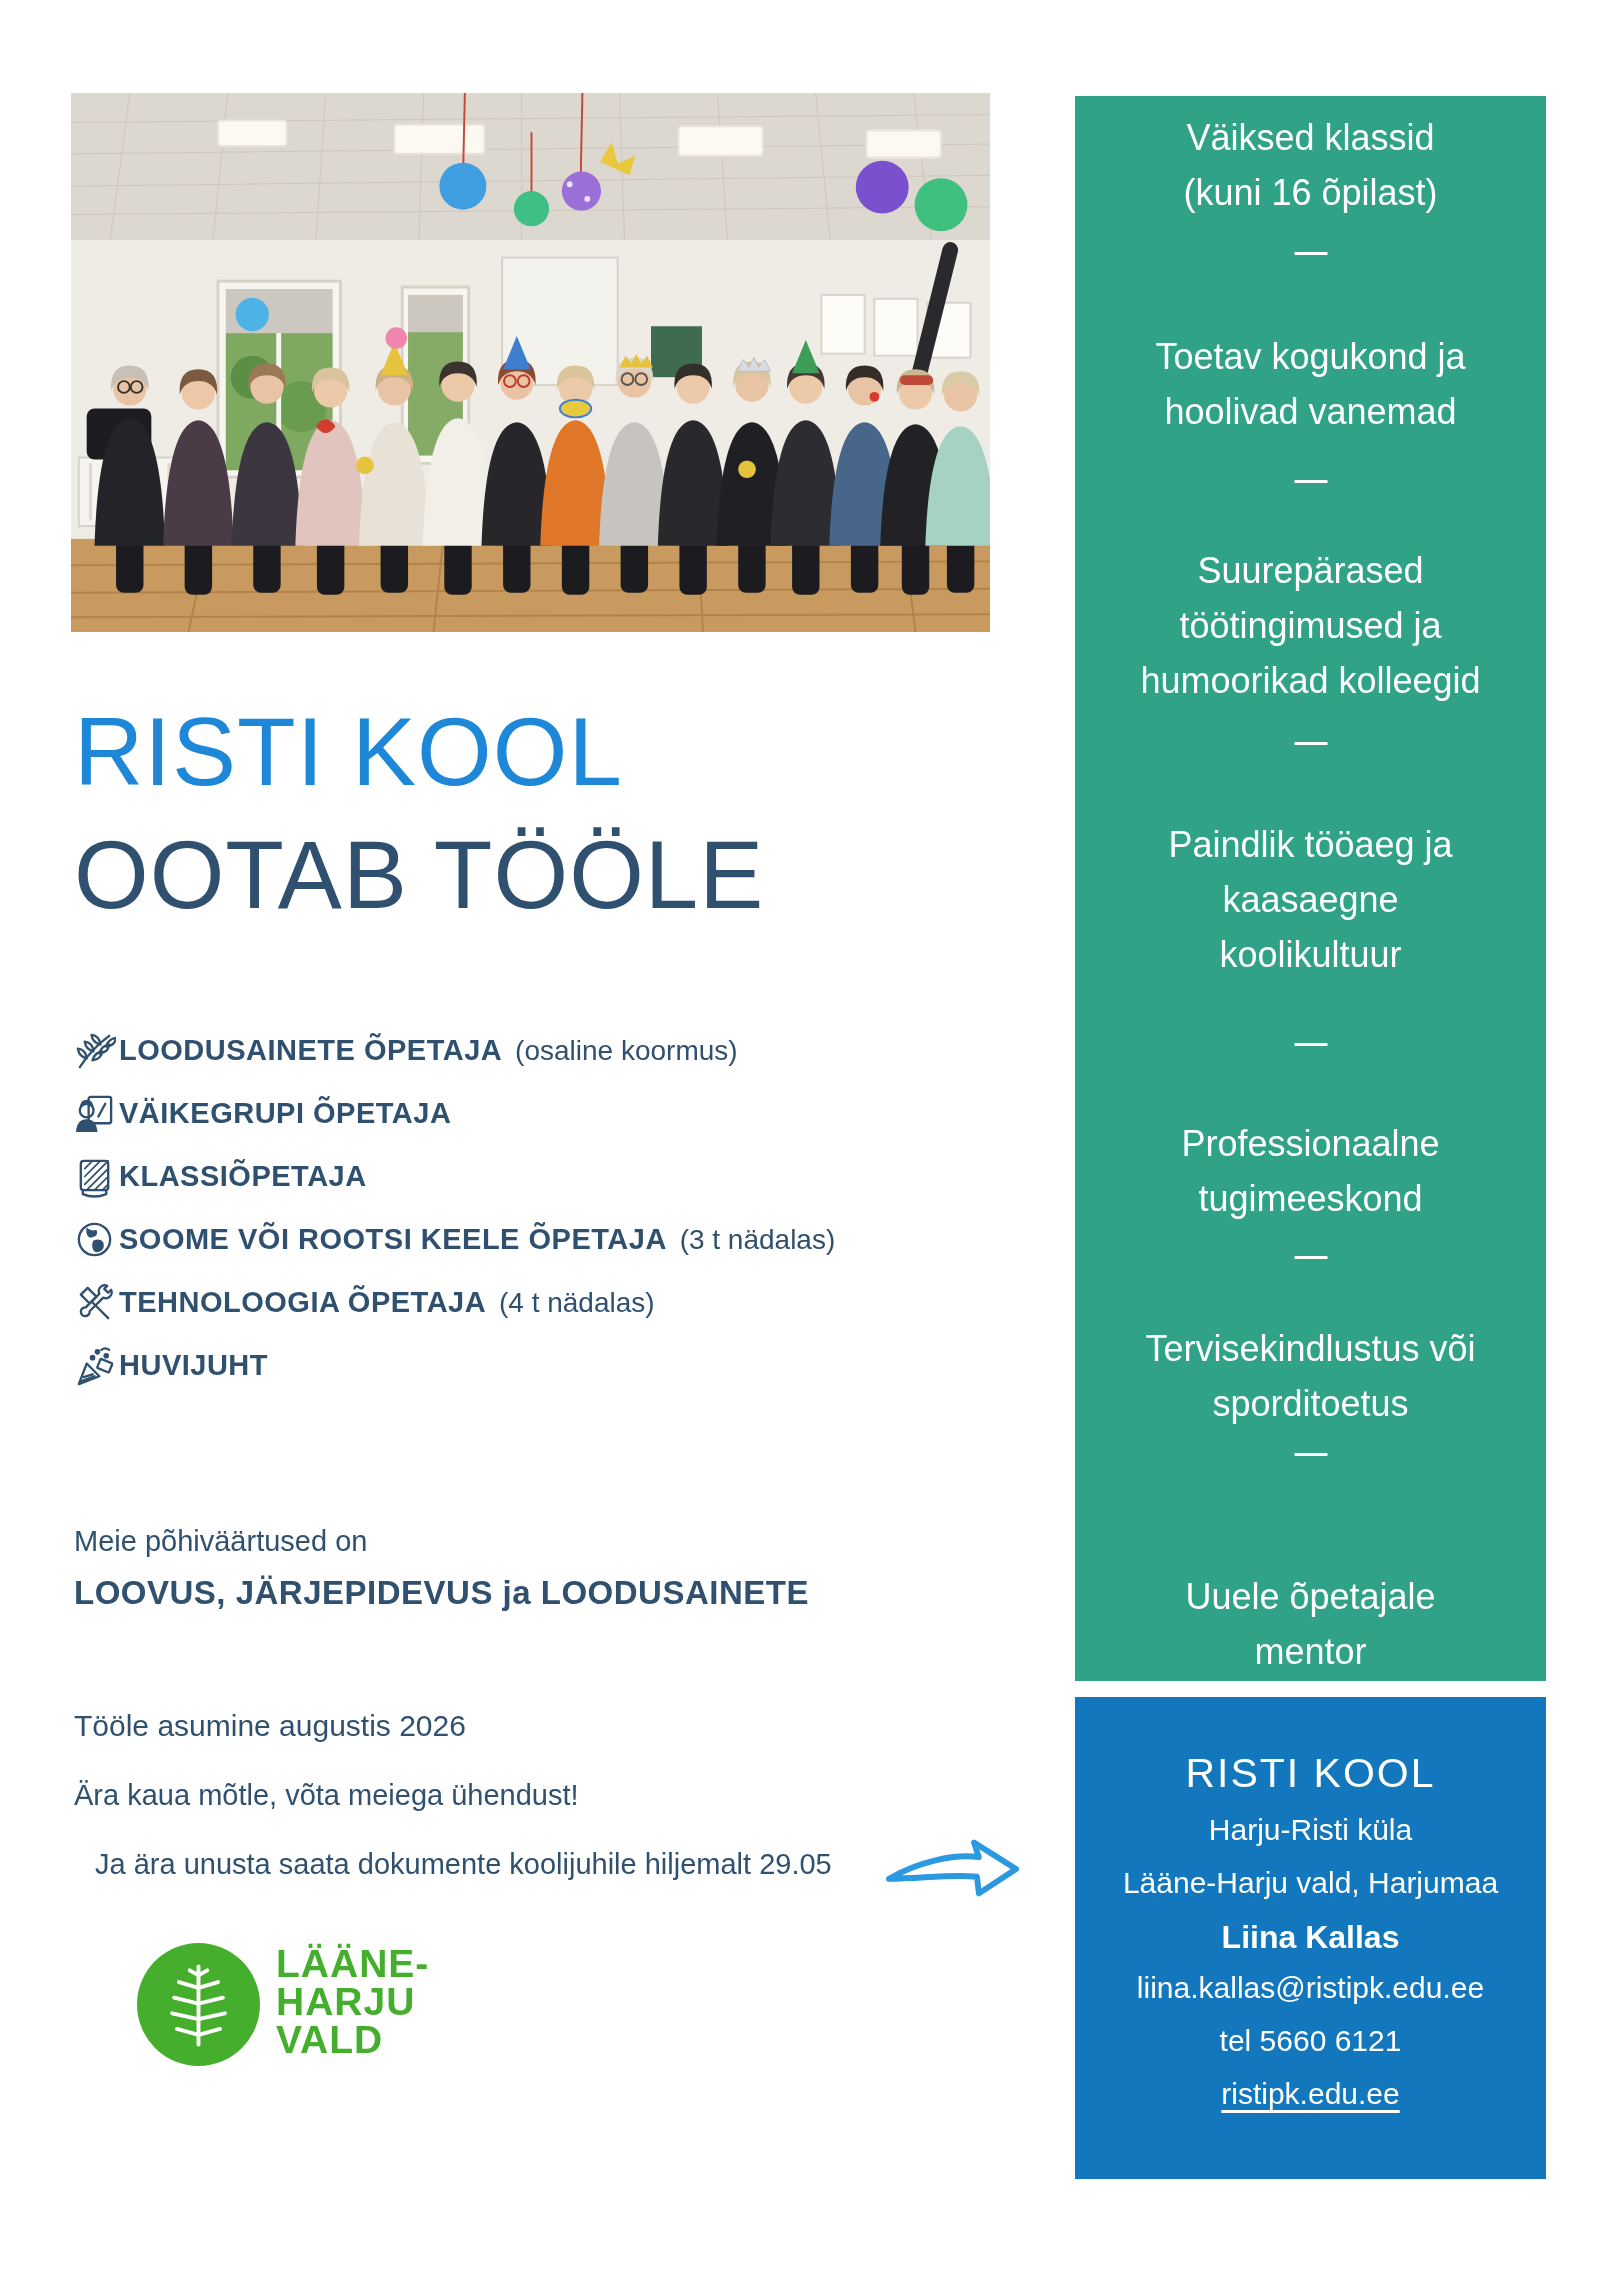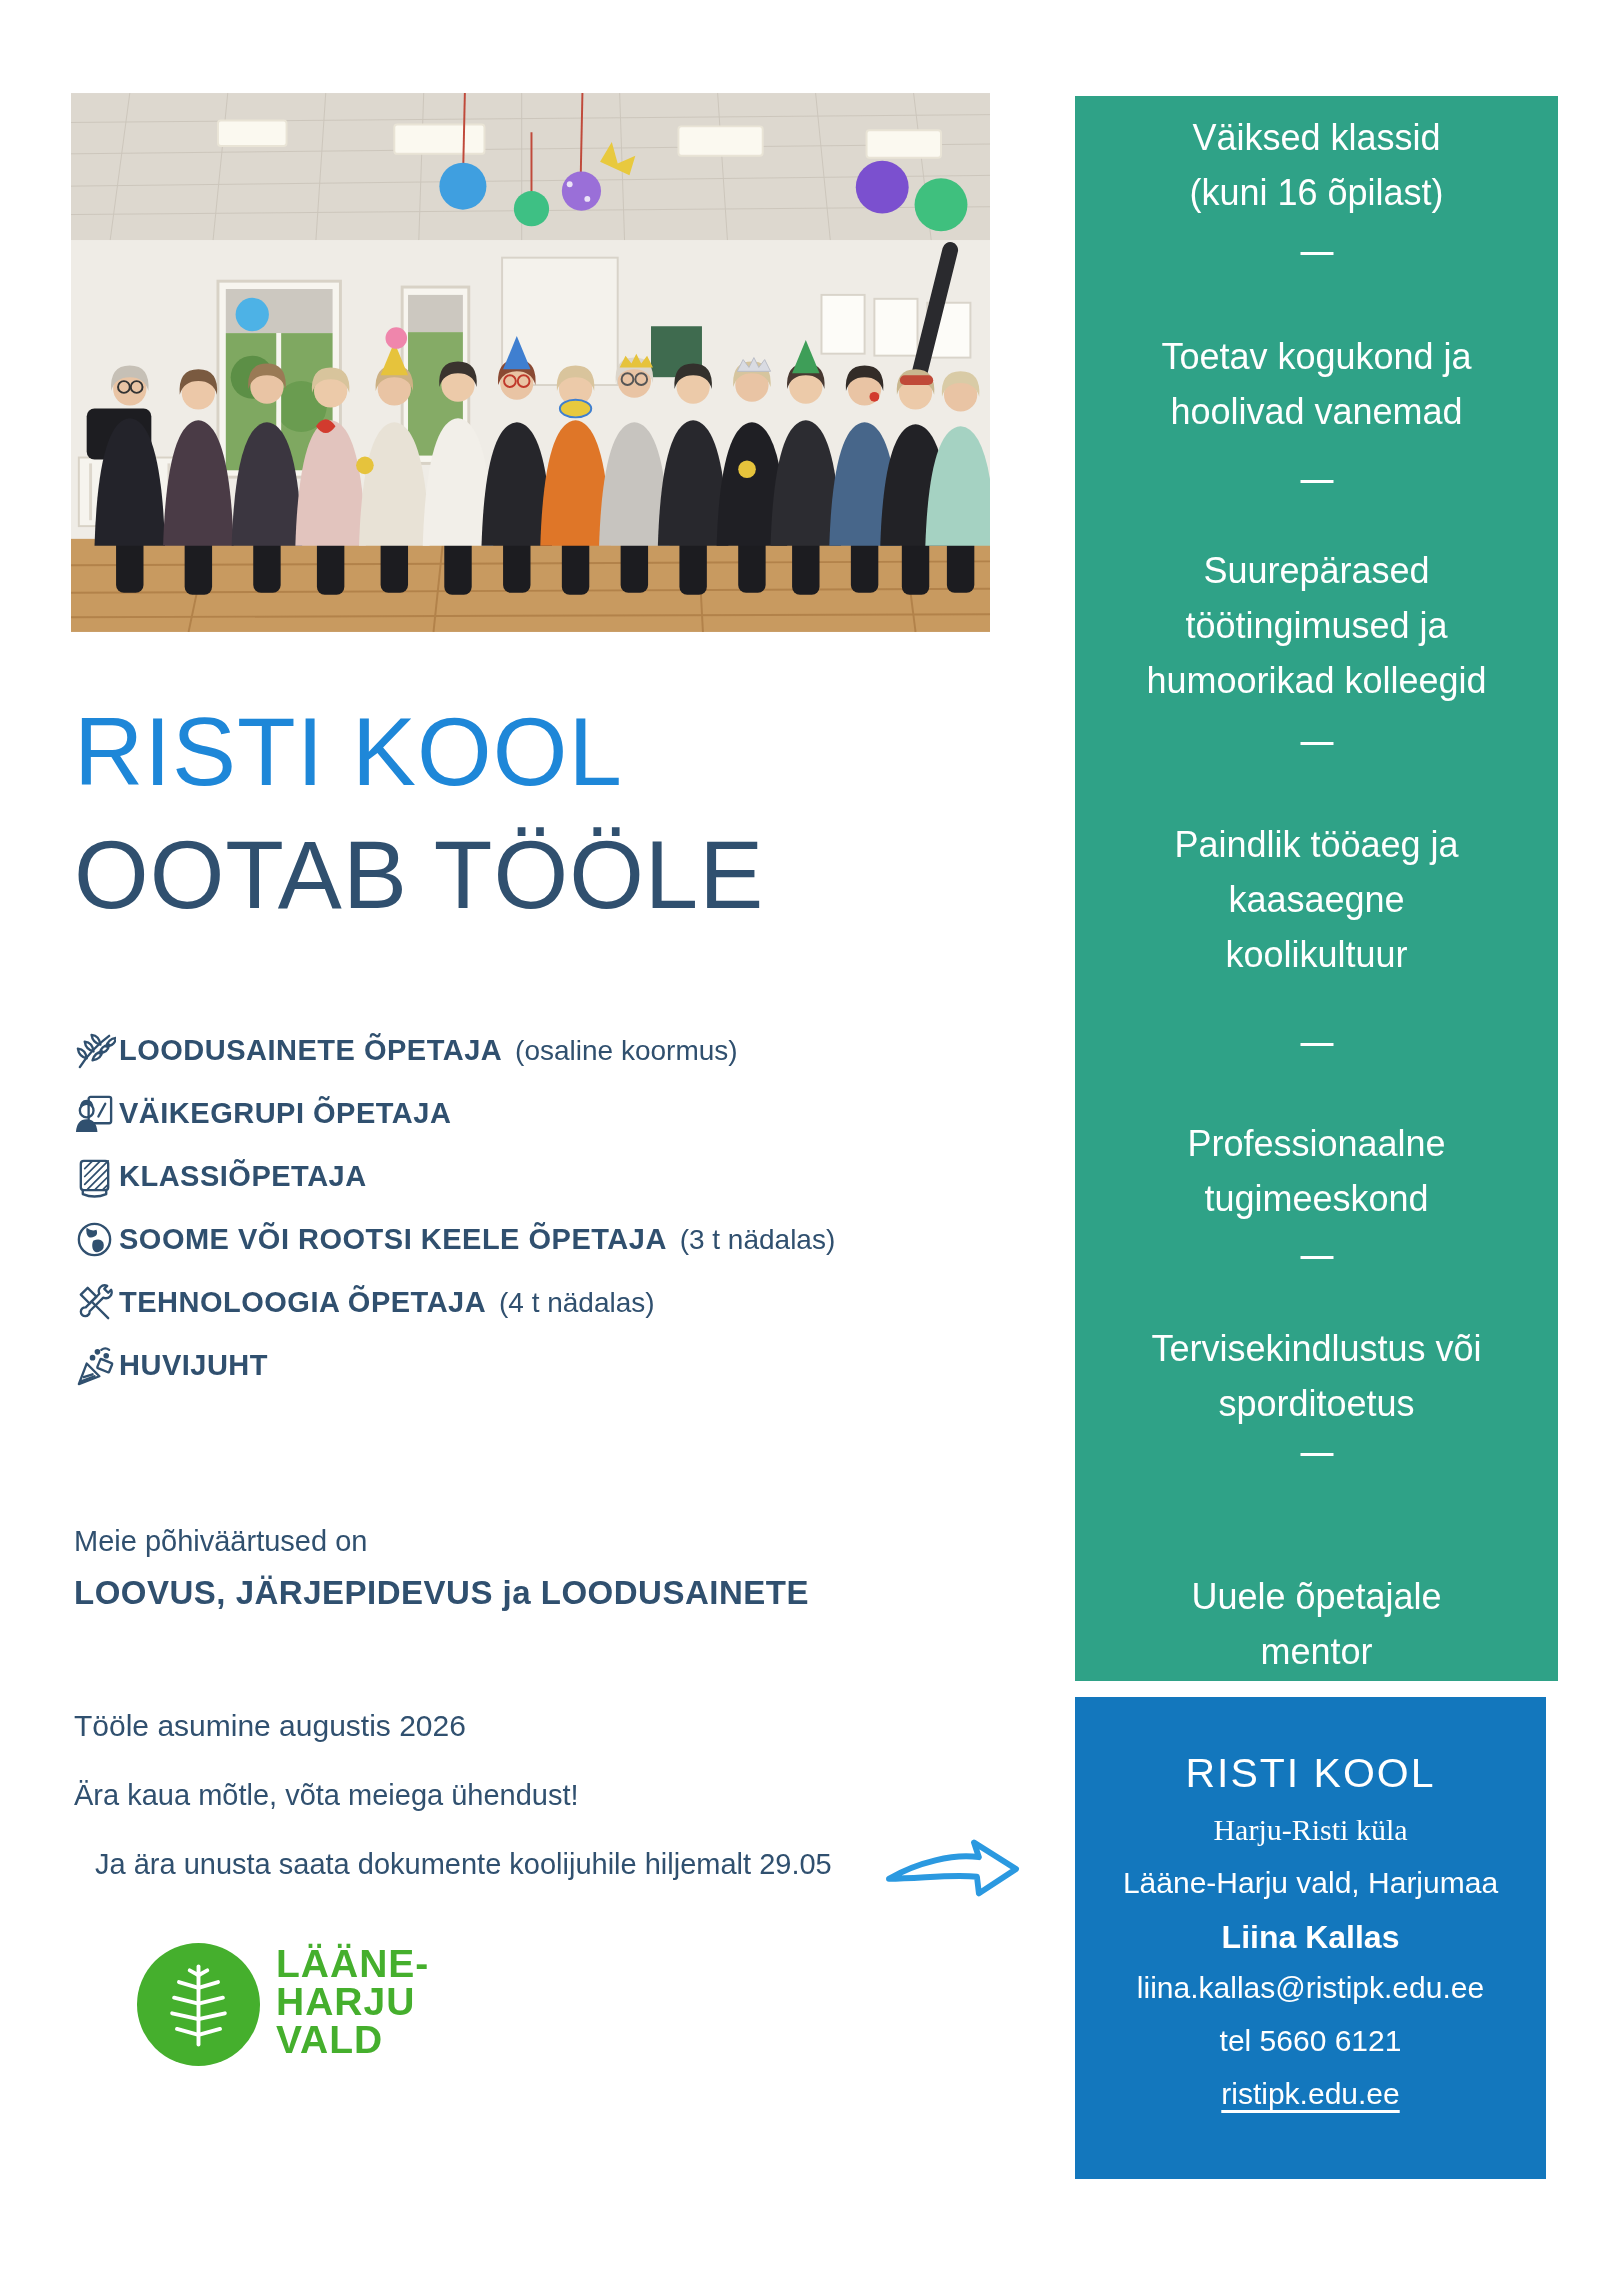--- a/index.html
+++ b/index.html
@@ -25,30 +25,30 @@
   
   .closing1{position:absolute;left:74px;top:1709px;font-size:30px;}
   .closing2{position:absolute;left:74px;top:1779px;font-size:29px;}
   .closing3{position:absolute;left:74px;top:1848px;font-size:29px;margin-left:21px;}
   .arrow{position:absolute;left:884px;top:1823px;width:137px;height:88px;}
   
   .logo-circle{position:absolute;left:137px;top:1943px;width:123px;height:123px;}
   .logo-text{position:absolute;left:276px;top:1945px;font-size:39px;font-weight:700;color:#45AF2D;line-height:38px;letter-spacing:1px;}
   .logo-text span{display:block;}
   
-  .sidebar{position:absolute;left:1075px;top:96px;width:471px;height:1585px;background:#2FA287;padding-left:12px;}
+  .sidebar{position:absolute;left:1075px;top:96px;width:471px;height:1585px;background:#2FA287;}
   .benefit{position:absolute;left:0;width:100%;text-align:center;color:#fff;font-size:36px;line-height:55px;white-space:pre-line;}
   .dash{position:absolute;left:50%;transform:translateX(-50%);width:33px;height:2.9px;background:#ffffff;}
   .b1{top:13.7px}.b2{top:233px}.b3{top:447px}.b4{top:721px}.b5{top:1020px}.b6{top:1225px}.b7{top:1473px}
   .d1{top:156px}.d2{top:384px}.d3{top:646px}.d4{top:947px}.d5{top:1160px}.d6{top:1357px}
   
   .contact{position:absolute;left:1075px;top:1697px;width:471px;height:482px;background:#1377BD;color:#fff;text-align:center;}
   .contact div{position:absolute;left:0;width:100%;}
   .c-school{top:53px;font-size:41px;letter-spacing:2px;}
-  .c-addr1{top:116px;font-size:30px;font-family:Liberation Serif, serif;}
+  .c-addr1{top:116px;font-size:30px;}
   .c-addr2{top:169px;font-size:30px;}
   .c-name{top:222px;font-size:32px;font-weight:700;}
   .c-email{top:274px;font-size:30px;}
   .c-phone{top:327px;font-size:30px;}
   .c-web{top:380px;font-size:30px;text-decoration:underline;text-underline-offset:5.9px;}
 </style>
 </head>
 <body>
 
 <div class="page">

